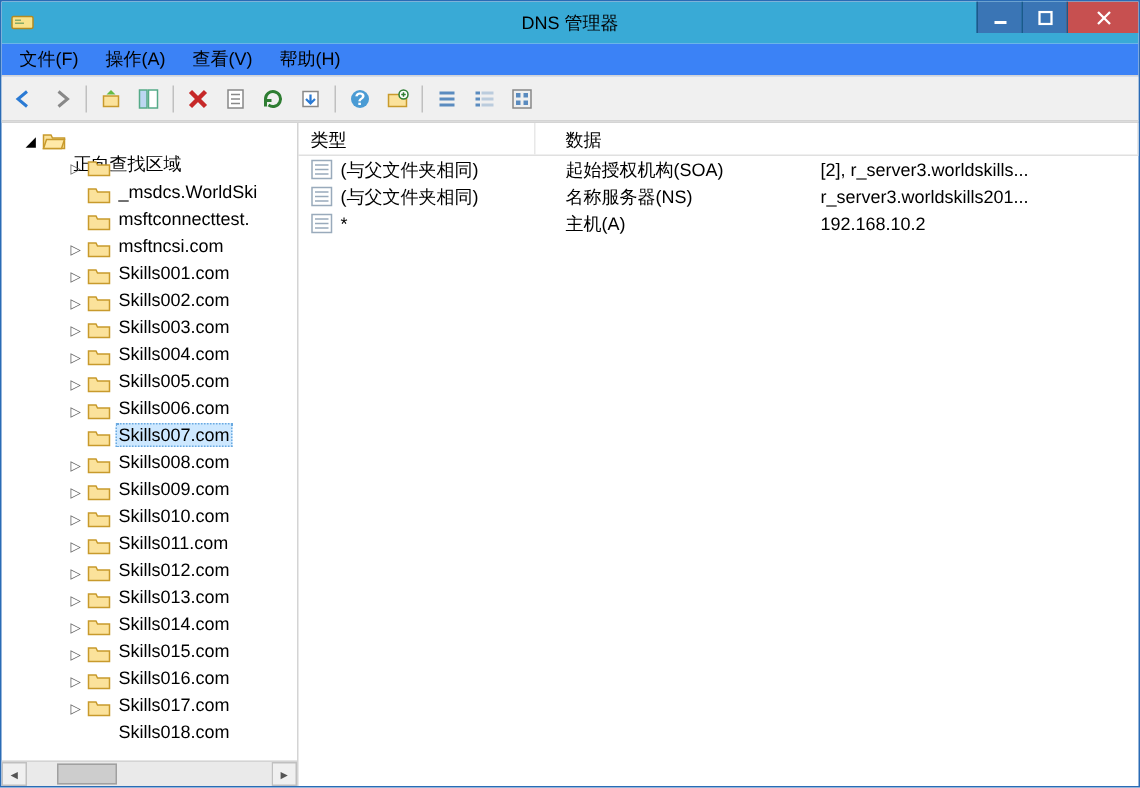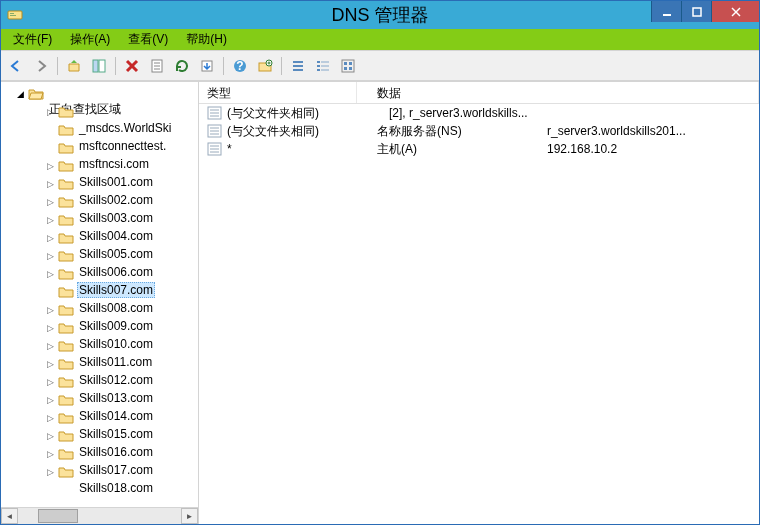--- a/index.html
+++ b/index.html
@@ -1,27 +1,27 @@
 <!DOCTYPE html>
 <html><head>
 <meta charset="utf-8">
 <style>
   * { box-sizing: border-box; margin: 0; padding: 0; font-family: "Microsoft YaHei", "Segoe UI", Tahoma, sans-serif; font-size: 12px; }
   body { width: 760px; height: 525px; background: #fff; border: 1px solid #2a6bb5; display: flex; flex-direction: column; overflow: hidden; }
   
   .titlebar { height: 28px; background: linear-gradient(#39aad6, #39aad6); display: flex; align-items: center; position: relative; }
   .titlebar .sysicon { width: 16px; height: 16px; margin: 0 6px; }
-  .titlebar .title { position: absolute; left: 50%; transform: translateX(-50%); color: #000; font-size: 18px; }
+  .titlebar .title { position: absolute; left: 50%; transform: translateX(-50%); color: #000; font-size: 12px; }
   .titlebar .winbtns { position: absolute; right: 0; top: 0; display: flex; }
   .winbtn { width: 30px; height: 21px; display: flex; align-items: center; justify-content: center; border-left: 1px solid #1a5a8a; background: #2a6bb5; color: #fff; }
   .winbtn.min, .winbtn.max { background: #3a75b5; }
   .winbtn.close { width: 48px; background: #c75050; }
   .winbtn svg { width: 10px; height: 10px; }
   
-  .menubar { height: 22px; background: #84cc16; border-bottom: 1px solid #d4d4d4; display: flex; align-items: center; padding: 0 4px; gap: 2px; }
+  .menubar { height: 22px; background: #3b82f6; border-bottom: 1px solid #d4d4d4; display: flex; align-items: center; padding: 0 4px; gap: 2px; }
   .menuitem { padding: 2px 8px; cursor: default; }
   
   .toolbar { height: 30px; background: #f0f0f0; border-bottom: 1px solid #d4d4d4; display: flex; align-items: center; padding: 0 4px; gap: 3px; }
   .tbtn { width: 22px; height: 22px; display: flex; align-items: center; justify-content: center; border: 1px solid transparent; border-radius: 2px; }
   .tsep { width: 1px; height: 18px; background: #c0c0c0; margin: 0 2px; }
   
   .main { flex: 1; display: flex; border-top: 1px solid #d4d4d4; min-height: 0; }
   .tree { width: 198px; border-right: 1px solid #d4d4d4; overflow: hidden; position: relative; padding-top: 3px; }
   .treeinner { overflow: hidden; height: 100%; }
   .tnode { display: flex; align-items: center; height: 18px; white-space: nowrap; padding-right: 4px; }
@@ -403,20 +403,21 @@
         <div class="row">
           <div class="cell c0">
             <span class="rec-icon"><svg viewBox="0 0 16 14" width="16" height="14">
                 <rect x="1" y="1" width="13" height="12" fill="#fff" stroke="#9ab"></rect>
                 <line x1="3" y1="4" x2="12" y2="4" stroke="#9ab"></line>
                 <line x1="3" y1="7" x2="12" y2="7" stroke="#9ab"></line>
                 <line x1="3" y1="10" x2="12" y2="10" stroke="#9ab"></line>
               </svg></span>
             <span>(与父文件夹相同)</span>
           </div>
+          <div class="cell c1">起始授权机构(SOA)</div>
           <div class="cell c2">[2], r_server3.worldskills...</div>
         </div>
         <div class="row">
           <div class="cell c0">
             <span class="rec-icon"><svg viewBox="0 0 16 14" width="16" height="14">
                 <rect x="1" y="1" width="13" height="12" fill="#fff" stroke="#9ab"></rect>
                 <line x1="3" y1="4" x2="12" y2="4" stroke="#9ab"></line>
                 <line x1="3" y1="7" x2="12" y2="7" stroke="#9ab"></line>
                 <line x1="3" y1="10" x2="12" y2="10" stroke="#9ab"></line>
               </svg></span>

